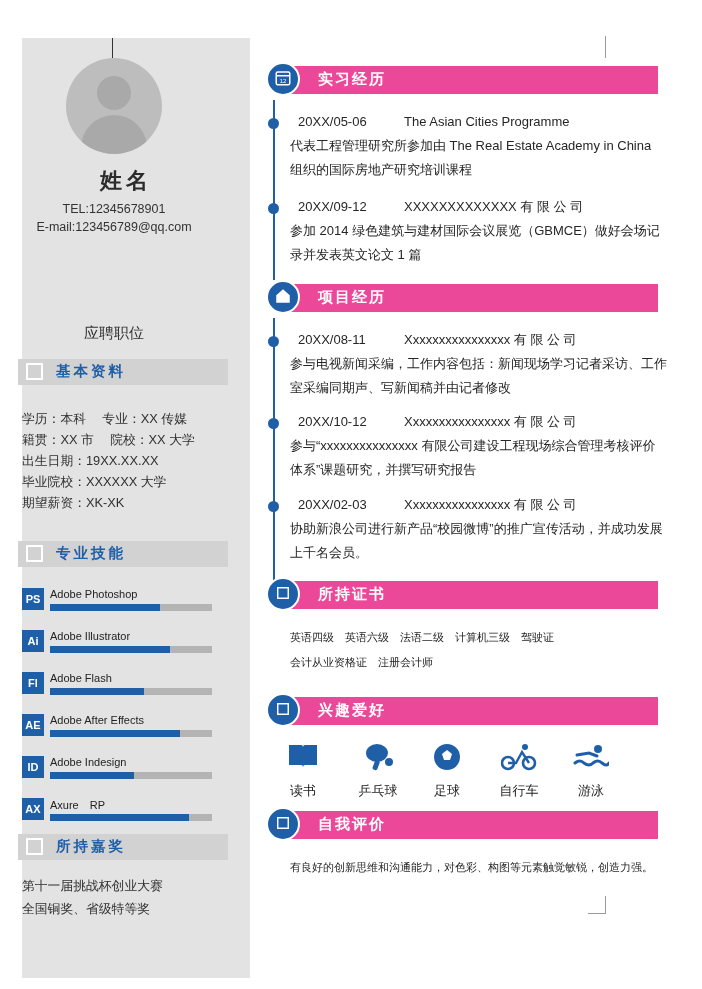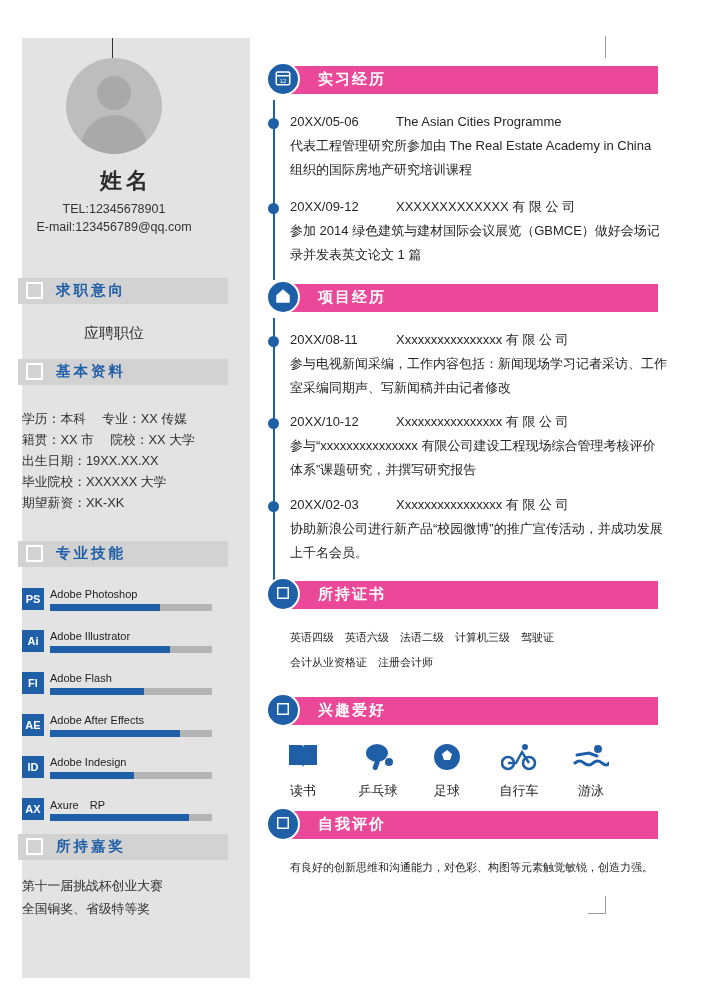--- a/index.html
+++ b/index.html
@@ -240,20 +240,21 @@
   .entry {
     position: absolute;
     left: 290px;
     width: 378px;
     font-size: 13px;
     line-height: 24px;
     color: #262626;
   }
   .entry .row1 {
     white-space: nowrap;
+    margin-left: 8px;
   }
   .entry .date {
     display: inline-block;
     min-width: 96px;
   }
   .entry .org {
     margin-left: 10px;
   }
 
   .plain {
@@ -300,24 +301,20 @@
       <div class="body"></div>
     </div>
   </div>
 
   <div class="name">姓名</div>
   <div class="contact">
     <div>TEL:12345678901</div>
     <div>E-mail:123456789@qq.com</div>
   </div>
 
-  <div class="side-head" style="top:278px;">
-    <div class="sq"></div>
-    <div class="txt">求职意向</div>
-  </div>
   <div class="side-center" style="top:324px;">应聘职位</div>
 
   <div class="side-head" style="top:359px;">
     <div class="sq"></div>
     <div class="txt">基本资料</div>
   </div>
   <div class="side-body" style="top:408px; width:200px;">
     <div>学历：本科　 专业：XX 传媒</div>
     <div>籍贯：XX 市　 院校：XX 大学</div>
     <div>出生日期：19XX.XX.XX</div>

